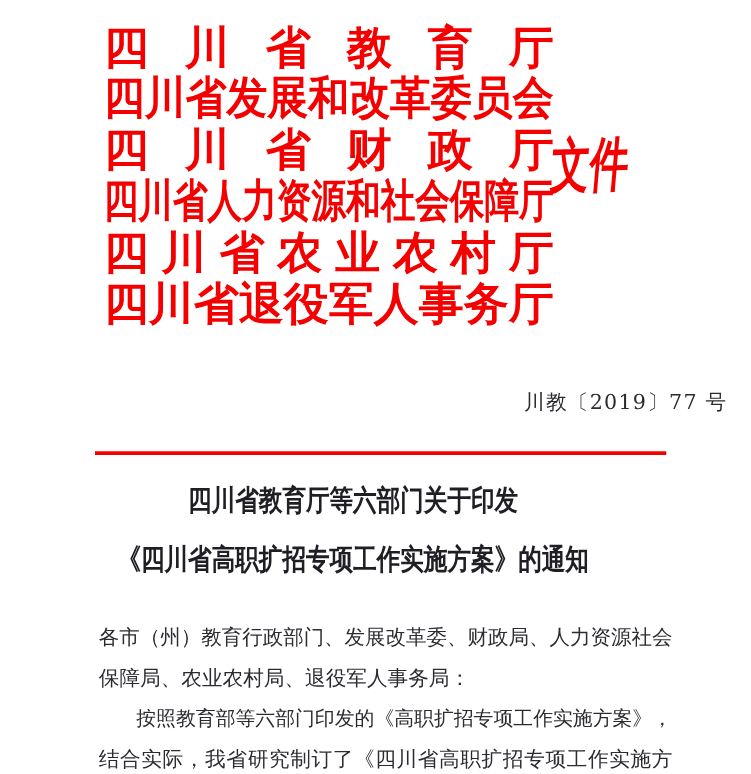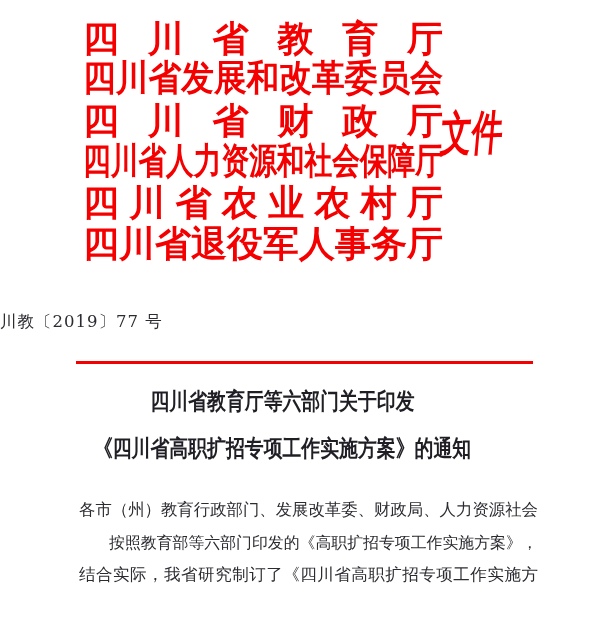--- a/index.html
+++ b/index.html
@@ -28,21 +28,21 @@
     position:absolute;left:441px;top:110px;
     font-size:47px;font-weight:bold;line-height:1;
     color:var(--red,#f40000);
     transform:rotate(-2deg) skewX(-7deg) scaleX(0.66);
     transform-origin:0 50%;
     white-space:nowrap;
   }
   
   .doc-number{
     position:absolute;left:0;top:311px;width:582px;
-    text-align:left;
+    text-align:right;
     font-size:16.5px;letter-spacing:1px;
     color:#2b2b31;
   }
   
   .red-divider{
     position:absolute;left:76px;top:361px;width:457px;height:3.4px;
     background:var(--red,#f40000);
   }
   
   .title-line{
@@ -177,20 +177,21 @@
         <span style="font-size: 16.3929px;">政</span>
         <span style="font-size: 16.3929px;">局</span>
         <span style="font-size: 16.3929px;">、</span>
         <span style="font-size: 16.3929px;">人</span>
         <span style="font-size: 16.3929px;">力</span>
         <span style="font-size: 16.3929px;">资</span>
         <span style="font-size: 16.3929px;">源</span>
         <span style="font-size: 16.3929px;">社</span>
         <span style="font-size: 16.3929px;">会</span>
       </div>
+      <div class="body-line">保障局、农业农村局、退役军人事务局：</div>
       <div class="body-line flexline indent" style="display: flex; justify-content: space-between; width: 429px;">
         <span style="font-size: 15.8889px;">按</span>
         <span style="font-size: 15.8889px;">照</span>
         <span style="font-size: 15.8889px;">教</span>
         <span style="font-size: 15.8889px;">育</span>
         <span style="font-size: 15.8889px;">部</span>
         <span style="font-size: 15.8889px;">等</span>
         <span style="font-size: 15.8889px;">六</span>
         <span style="font-size: 15.8889px;">部</span>
         <span style="font-size: 15.8889px;">门</span>

